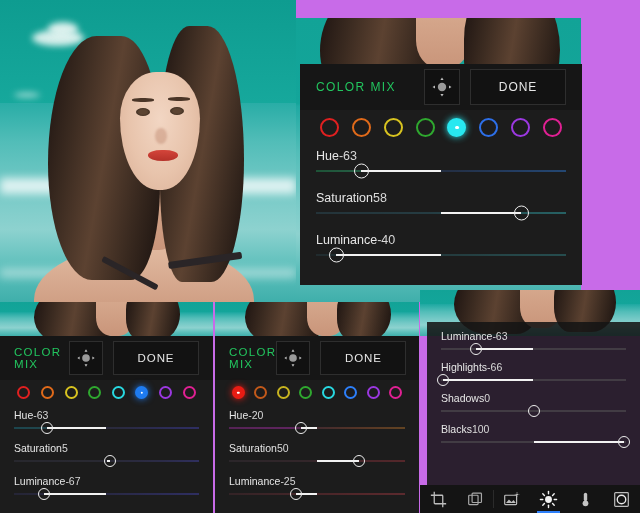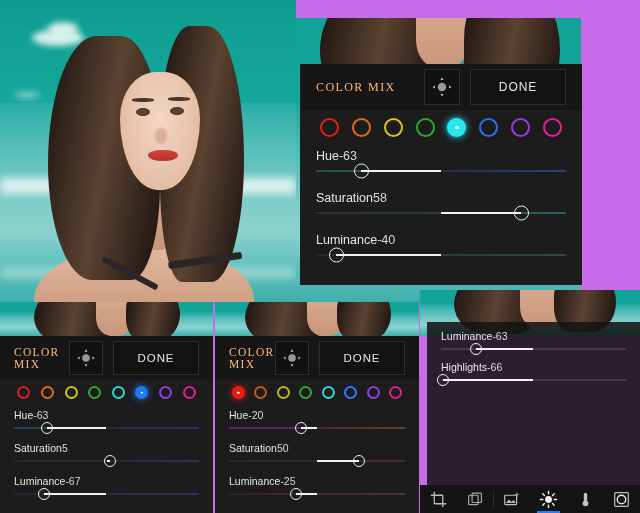--- a/index.html
+++ b/index.html
@@ -65,23 +65,22 @@
   .panel { position: absolute; background: #1C1C1C; color: #E9E9E9; }
   .panel.translucent { background: rgba(20,20,20,.88); }
 
   .panel-head {
     display: flex; align-items: center;
     padding: 0 14px; height: 44px;
     background: rgba(22,22,22,.96);
   }
   .panel-title {
     flex: 1 1 auto;
-    font-size: 11.5px; letter-spacing: 1.3px; color: #fdba74;
+    font-size: 11.5px; letter-spacing: 1.3px; color: #22c55e;
     text-transform: none;
-    font-family: Liberation Serif, serif;
   }
   .target-btn {
     width: 34px; height: 34px; background: #111; border: 1px solid #2E2E2E;
     display: flex; align-items: center; justify-content: center;
     margin-right: 10px; flex: 0 0 auto;
   }
   .target-btn svg { display: block; }
   .done-btn {
     min-width: 86px; height: 34px; background: #121212; border: 1px solid #2E2E2E;
     display: flex; align-items: center; justify-content: center;
@@ -433,20 +432,42 @@
         </div>
         <div class="slider" style="margin-bottom: 6px;">
           <div class="slider-row">
             <span class="slider-label">Highlights</span>
             <span class="slider-value">-66</span>
           </div>
           <div class="track" style="height: 13px;">
             <div class="base" style="background: rgb(90, 90, 90);"></div>
             <div class="fill" style="left: 1%; width: 49%;"></div>
             <div class="knob" style="left: 1%; width: 12px; height: 12px; margin-left: -6px;"></div>
+          </div>
+        </div>
+        <div class="slider" style="margin-bottom: 6px;">
+          <div class="slider-row">
+            <span class="slider-label">Shadows</span>
+            <span class="slider-value">0</span>
+          </div>
+          <div class="track" style="height: 13px;">
+            <div class="base" style="background: rgb(90, 90, 90);"></div>
+            <div class="fill" style="left: 50%; width: 0%;"></div>
+            <div class="knob" style="left: 50%; width: 12px; height: 12px; margin-left: -6px;"></div>
+          </div>
+        </div>
+        <div class="slider" style="margin-bottom: 6px;">
+          <div class="slider-row">
+            <span class="slider-label">Blacks</span>
+            <span class="slider-value">100</span>
+          </div>
+          <div class="track" style="height: 13px;">
+            <div class="base" style="background: rgb(90, 90, 90);"></div>
+            <div class="fill" style="left: 50%; width: 49%;"></div>
+            <div class="knob" style="left: 99%; width: 12px; height: 12px; margin-left: -6px;"></div>
           </div>
         </div>
       </div>
   </div>
 
   <div class="toolbar" style="left:420px;top:485px;width:220px;height:28px;">
     <div class="tool">
       <svg width="17" height="17" viewBox="0 0 20 20">
         <path d="M5 1 V14 a1 1 0 0 0 1 1 H19" fill="none" stroke="#BDBDBD" stroke-width="1.5"></path>
         <path d="M1 5 H14 a1 1 0 0 1 1 1 V19" fill="none" stroke="#BDBDBD" stroke-width="1.5"></path>

